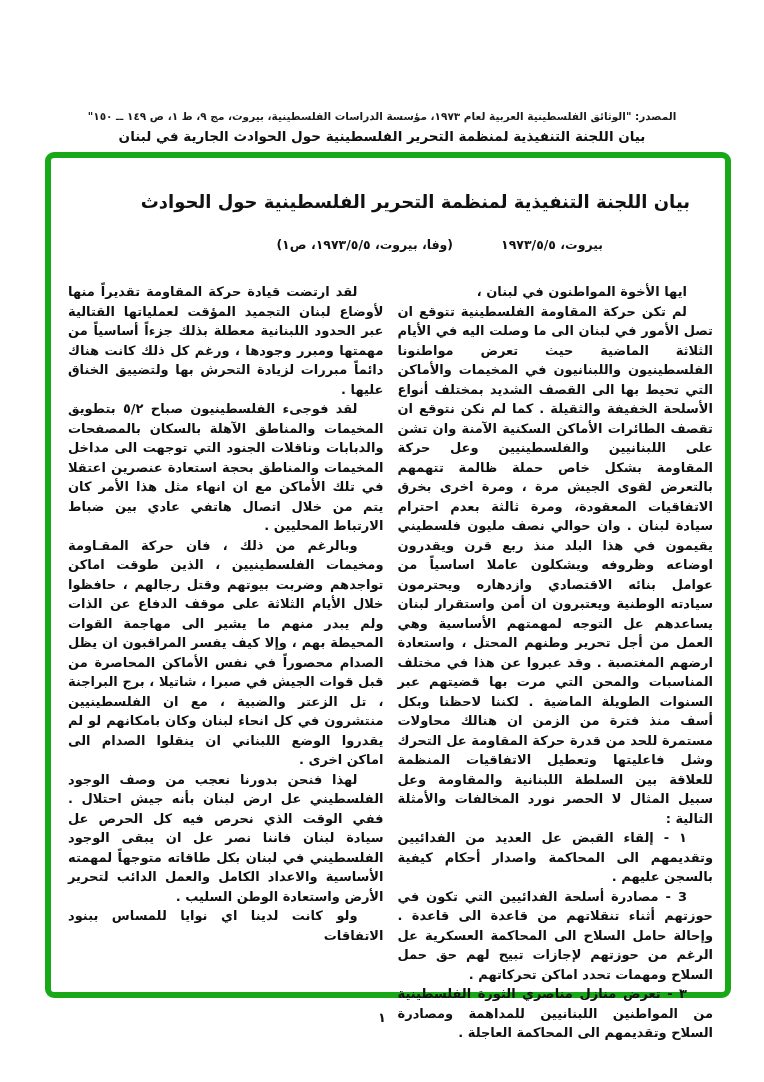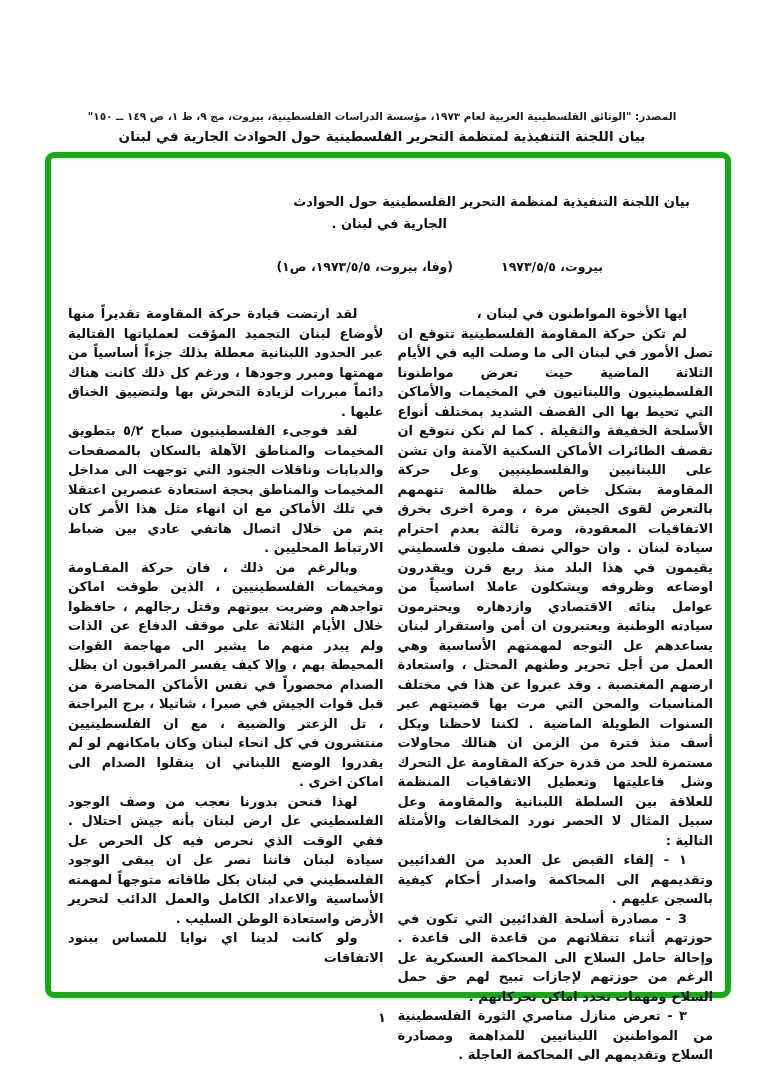--- a/index.html
+++ b/index.html
@@ -30,21 +30,21 @@
   
   .doc-box{
     position:absolute;top:152px;left:45px;
     width:674px;height:834px;
     border:6px solid #18a818;
     border-radius:9px;
     background:#ffffff;
   }
   .doc-title{
     direction:rtl;
-    font-size:13px;font-weight:bold;
+    font-size:18px;font-weight:bold;
     line-height:22px;
   }
   .doc-title .line1{margin-top:33px;text-align:right;padding-right:35px;}
   .doc-title .line2{text-align:right;padding-right:278px;}
 
   .dateline{
     direction:rtl;
     display:flex;flex-direction:row;align-items:baseline;
     padding-right:122px;margin-top:24px;
     font-size:12.5px;font-weight:bold;
@@ -84,21 +84,20 @@
 <div class="page">
 
   <div class="hdr-title">بيان اللجنة التنفيذية لمنظمة التحرير الفلسطينية حول الحوادث الجارية في لبنان</div>
 
   <div class="hdr-source">المصدر: "الوثائق الفلسطينية العربية لعام ١٩٧٣، مؤسسة الدراسات الفلسطينية، بيروت، مج ٩، ط ١، ص ١٤٩ ــ ١٥٠"</div>
 
   <div class="doc-box">
 
     <div class="doc-title">
       <div class="line1">بيان اللجنة التنفيذية لمنظمة التحرير الفلسطينية حول الحوادث</div>
-      <div class="line2">الجارية في لبنان .</div>
     </div>
 
     <div class="dateline">
       <span>بيروت، ١٩٧٣/٥/٥</span>
       <span class="ref">(وفا، بيروت، ١٩٧٣/٥/٥، ص١)</span>
     </div>
 
     <div class="columns">
 
       <div class="col">

